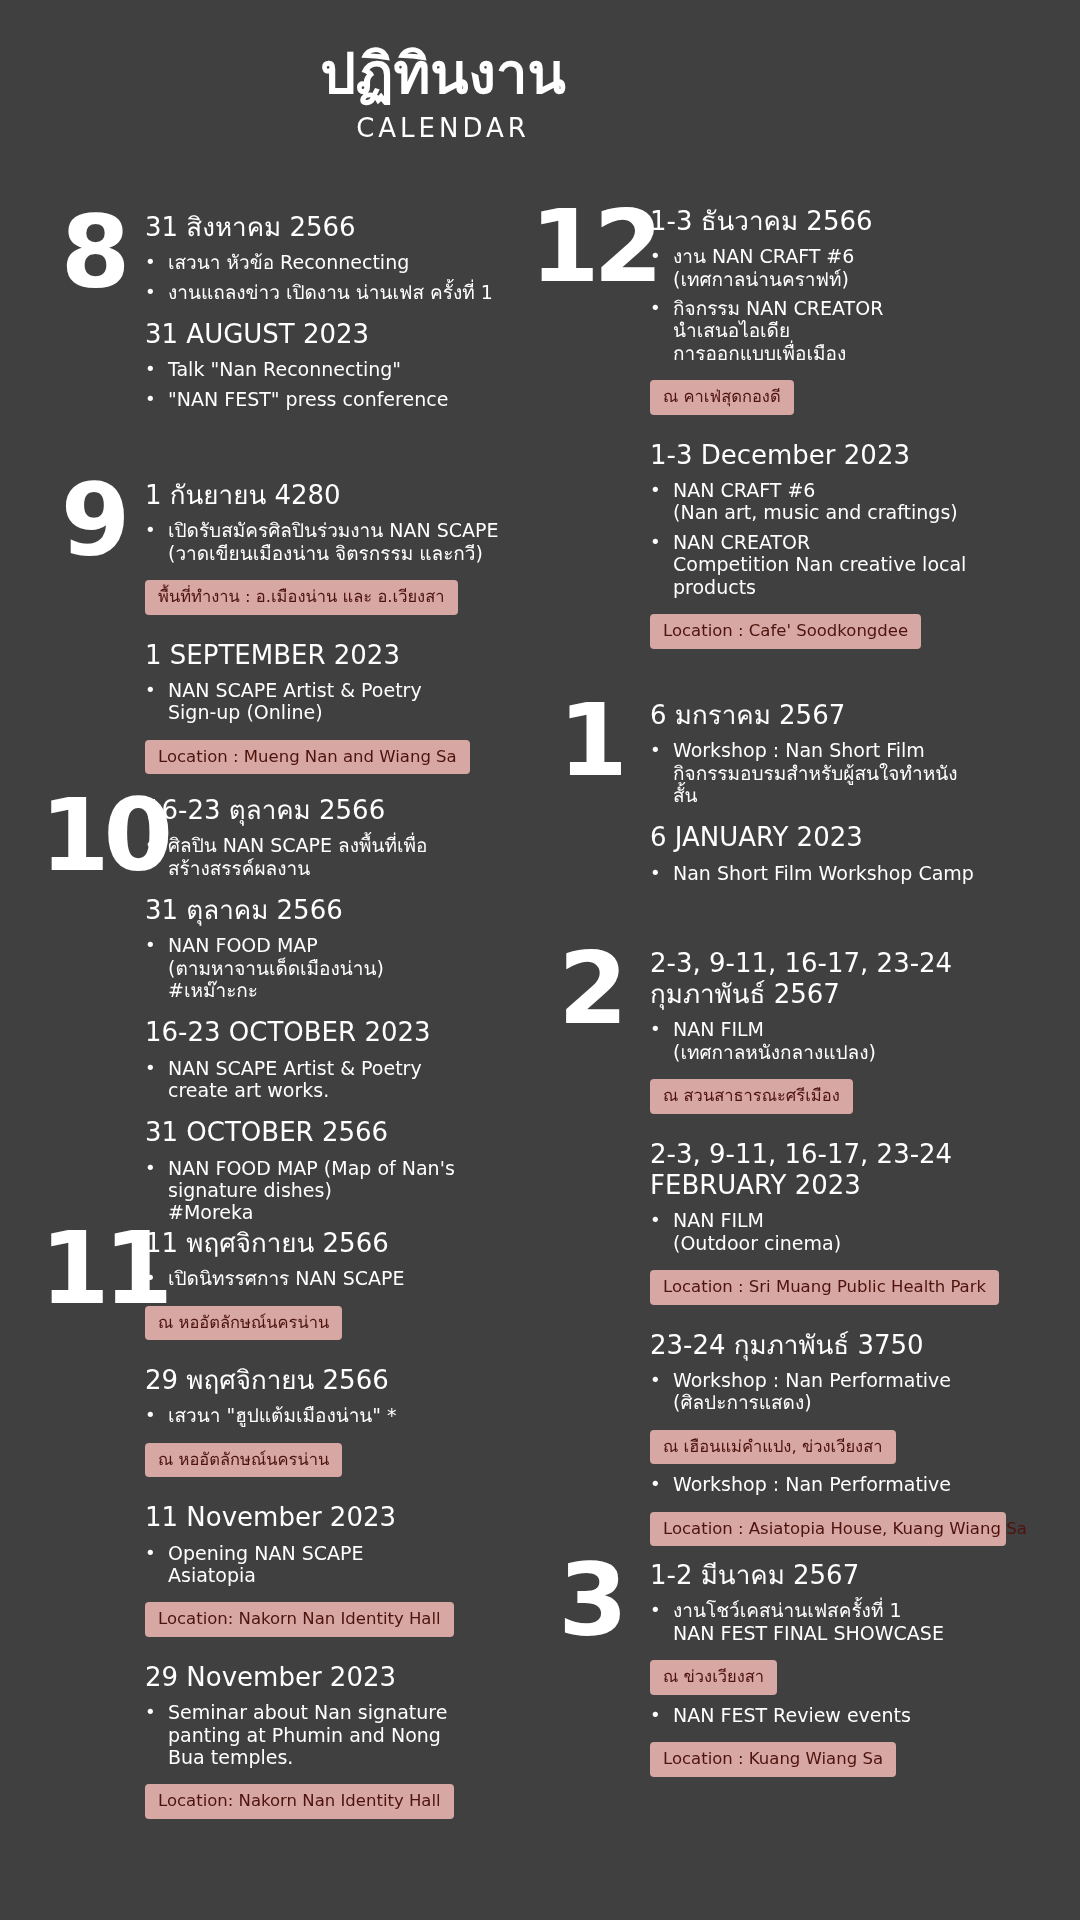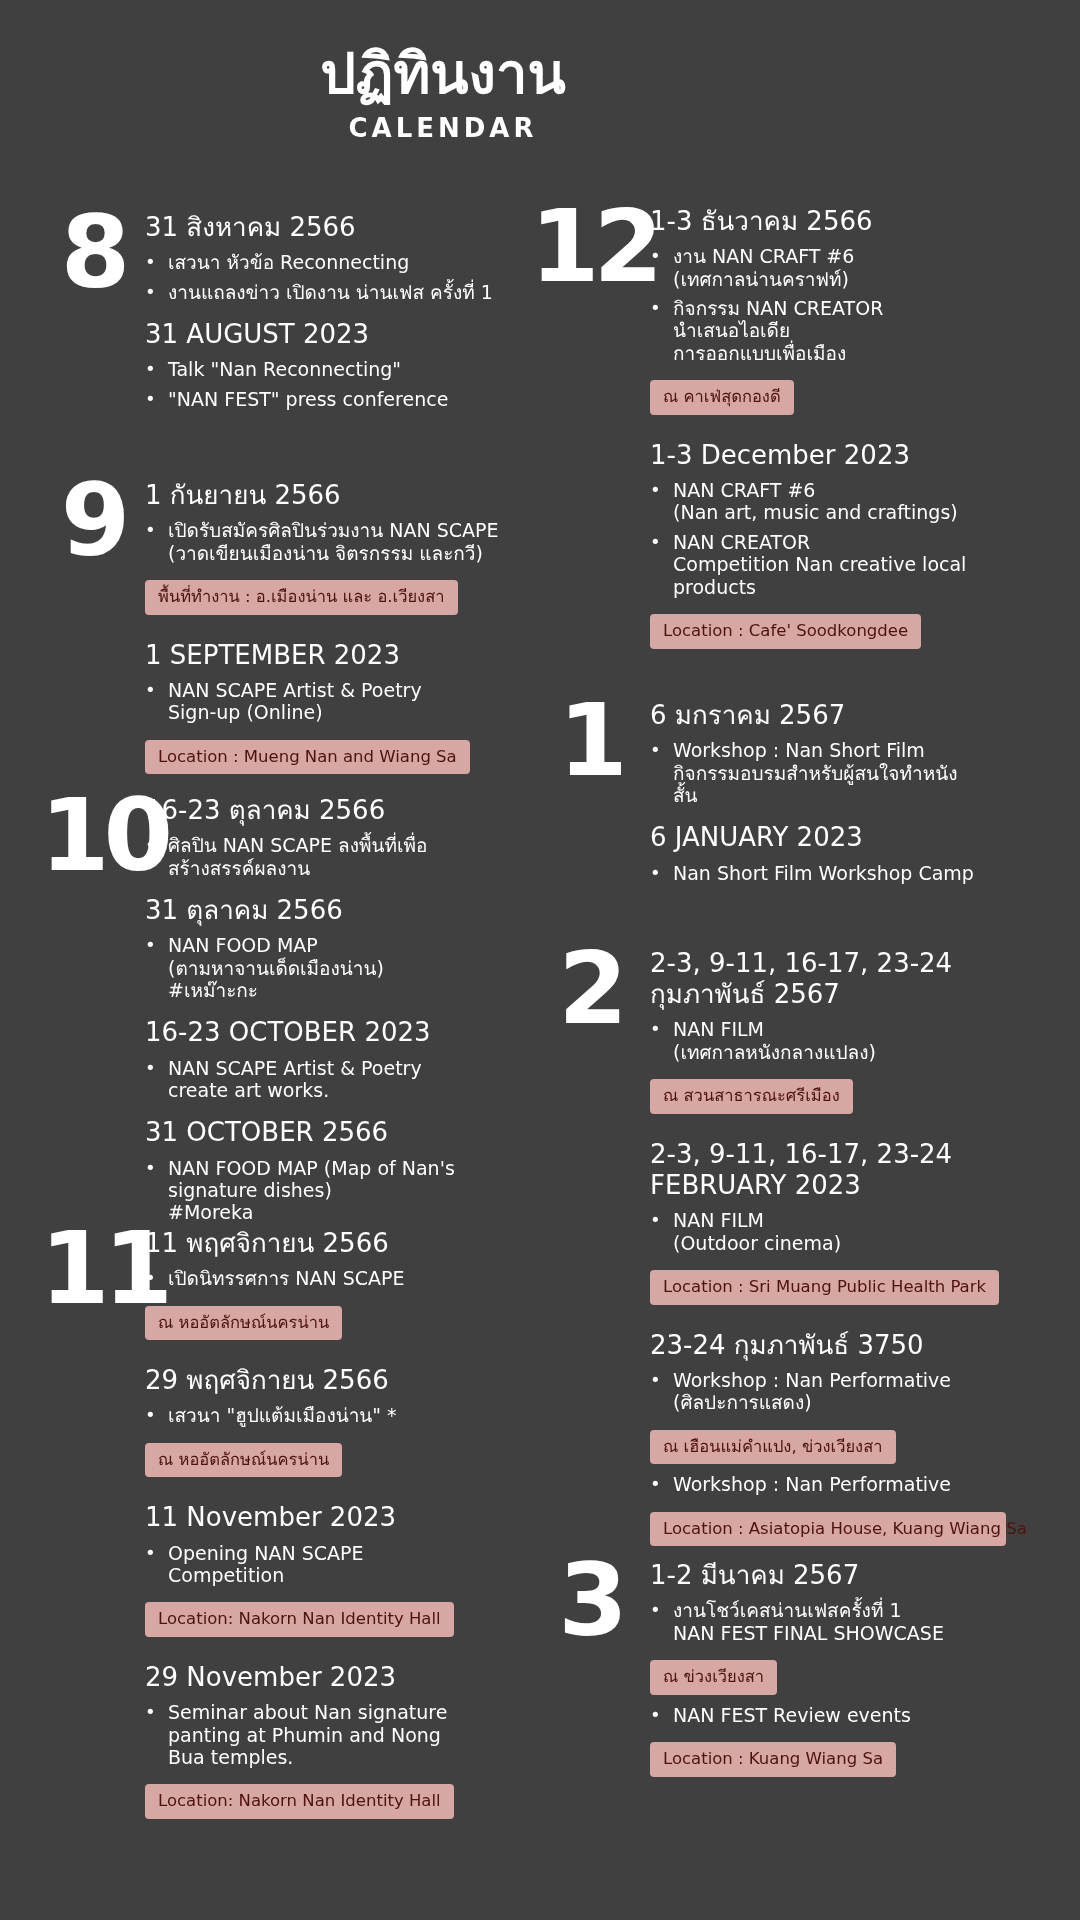--- a/index.html
+++ b/index.html
@@ -8,21 +8,21 @@
     width:1080px;height:1920px;
     background:#404040;
     overflow:hidden;
     font-family:"DejaVu Sans","Liberation Sans",sans-serif;
     color:#ffffff;
   }
   .titlebox{
     position:absolute;top:40px;left:0;width:886px;text-align:center;
   }
   .title-thai{font-size:56px;font-weight:600;line-height:1.2;}
-  .title-en{font-size:26px;font-weight:700;letter-spacing:4px;margin-top:6px;}
+  .title-en{font-size:26px;font-weight:400;letter-spacing:4px;margin-top:6px;}
   .col{position:absolute;top:0;}
   .col-left{left:40px;width:465px;}
   .col-right{left:530px;width:450px;}
   .section{position:absolute;left:0;right:0;display:flex;align-items:flex-start;}
   .mnum{
     flex:none;text-align:center;
     font-size:100px;font-weight:600;line-height:.82;
     letter-spacing:-6px;color:#fff;
   }
   .content{flex:1;min-width:0;}
@@ -73,21 +73,21 @@
             <span class="btext">Talk "Nan Reconnecting"</span>
           </div>
           <div class="bullet">
             <span class="dot">•</span>
             <span class="btext">"NAN FEST" press conference</span>
           </div>
         </div>
       </div>
       <div class="section" style="top: 480px;">
         <div class="mnum" style="width: 105px;">9</div>
-        <div class="content"><div class="ht">1 กันยายน 2566</div><div class="bullet">
+        <div class="content"><div class="ht">1 กันยายน 4280</div><div class="bullet">
             <span class="dot">•</span>
             <span class="btext">เปิดรับสมัครศิลปินร่วมงาน NAN SCAPE
 (วาดเขียนเมืองน่าน จิตรกรรม และกวี)</span>
           </div><div class="badge">พื้นที่ทำงาน : อ.เมืองน่าน และ อ.เวียงสา</div><div class="he">1 SEPTEMBER 2023</div><div class="bullet">
             <span class="dot">•</span>
             <span class="btext">NAN SCAPE Artist &amp; Poetry
 Sign-up (Online)</span>
           </div><div class="badge">Location : Mueng Nan and Wiang Sa</div></div>
       </div>
       <div class="section" style="top: 795px;">
@@ -125,21 +125,21 @@
         <div class="mnum" style="width: 105px;">11</div>
         <div class="content"><div class="ht">11 พฤศจิกายน 2566</div><div class="bullet">
             <span class="dot">•</span>
             <span class="btext">เปิดนิทรรศการ NAN SCAPE</span>
           </div><div class="badge">ณ หออัตลักษณ์นครน่าน</div><div class="ht">29 พฤศจิกายน 2566</div><div class="bullet">
             <span class="dot">•</span>
             <span class="btext">เสวนา "ฮูปแต้มเมืองน่าน" *</span>
           </div><div class="badge">ณ หออัตลักษณ์นครน่าน</div><div class="he">11 November 2023</div><div class="bullet">
             <span class="dot">•</span>
             <span class="btext">Opening NAN SCAPE
-Competition</span>
+Asiatopia</span>
           </div><div class="badge">Location: Nakorn Nan Identity Hall</div><div class="he">29 November 2023</div><div class="bullet">
             <span class="dot">•</span>
             <span class="btext">Seminar about Nan signature
 panting at Phumin and Nong
 Bua temples.</span>
           </div><div class="badge">Location: Nakorn Nan Identity Hall</div></div>
       </div>
     </div>
   <div class="col col-right">
       <div class="section" style="top: 206px;">

